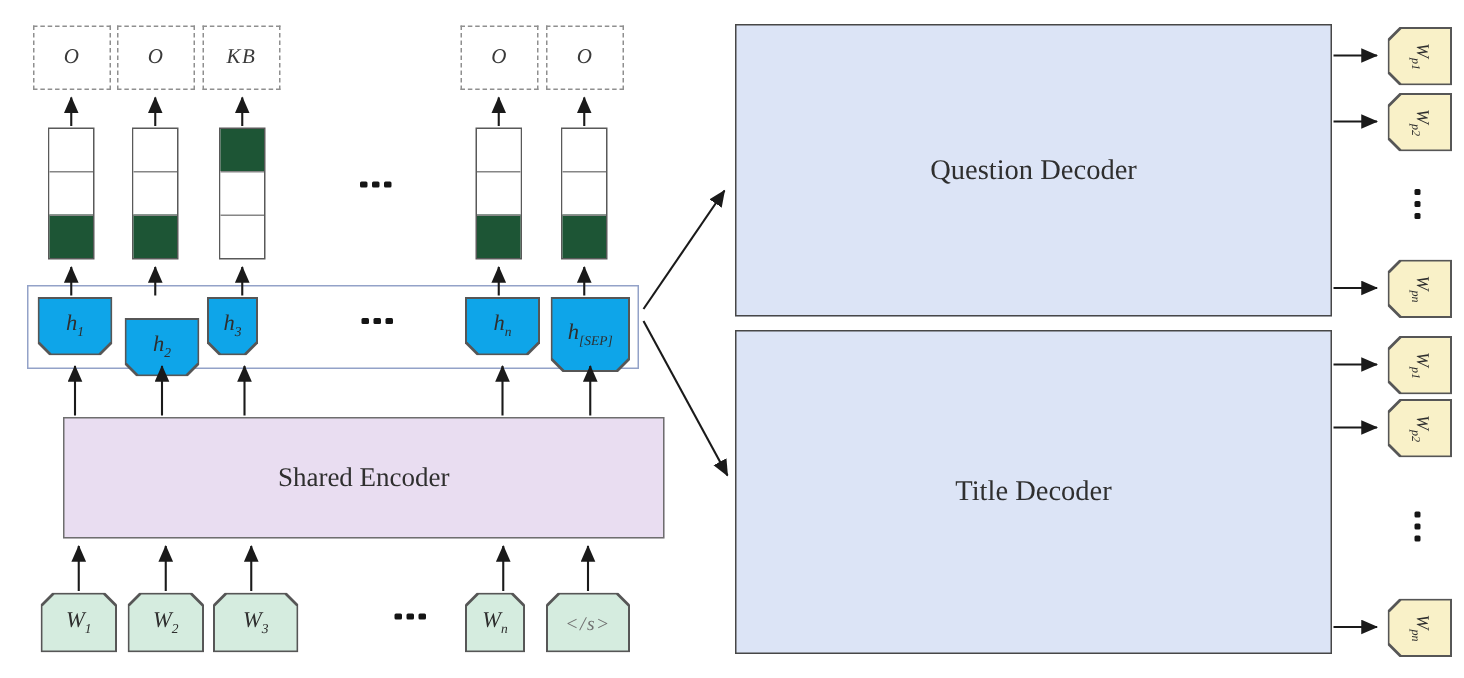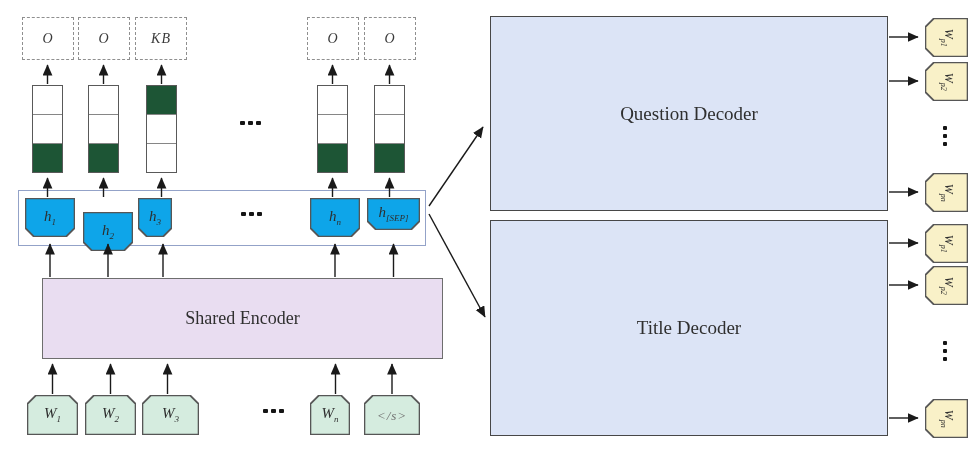--- a/index.html
+++ b/index.html
@@ -129,21 +129,21 @@
         <div class="tag-inner fill-green">
           <span class="tok-label ">W<sub>n</sub></span>
         </div>
       </div>
       <div class="slot" style="position: absolute; box-sizing: border-box; left: 364px; top: 17px; width: 52px; height: 43px;">O</div>
       <div class="stack" style="position: absolute; box-sizing: border-box; left: 374px; top: 85px; width: 31px; height: 88px;">
         <div class="cell"></div>
         <div class="cell"></div>
         <div class="cell green"></div>
       </div>
-      <div class="tag bev-b" style="position: absolute; box-sizing: border-box; left: 367px; top: 198px; width: 53px; height: 32px;">
+      <div class="tag bev-b" style="position: absolute; box-sizing: border-box; left: 367px; top: 198px; width: 53px; height: 50px;">
         <div class="tag-inner fill-gray">
           <span class="tok-label ">h<sub>[SEP]</sub></span>
         </div>
       </div>
       <div class="tag bev-t" style="position: absolute; box-sizing: border-box; left: 364px; top: 395px; width: 56px; height: 40px;">
         <div class="tag-inner fill-green">
           <span class="tok-label sep-word">&lt;/s&gt;</span>
         </div>
       </div>
       <div class="dots" style="position: absolute; box-sizing: border-box; left: 240px; top: 121px;">

